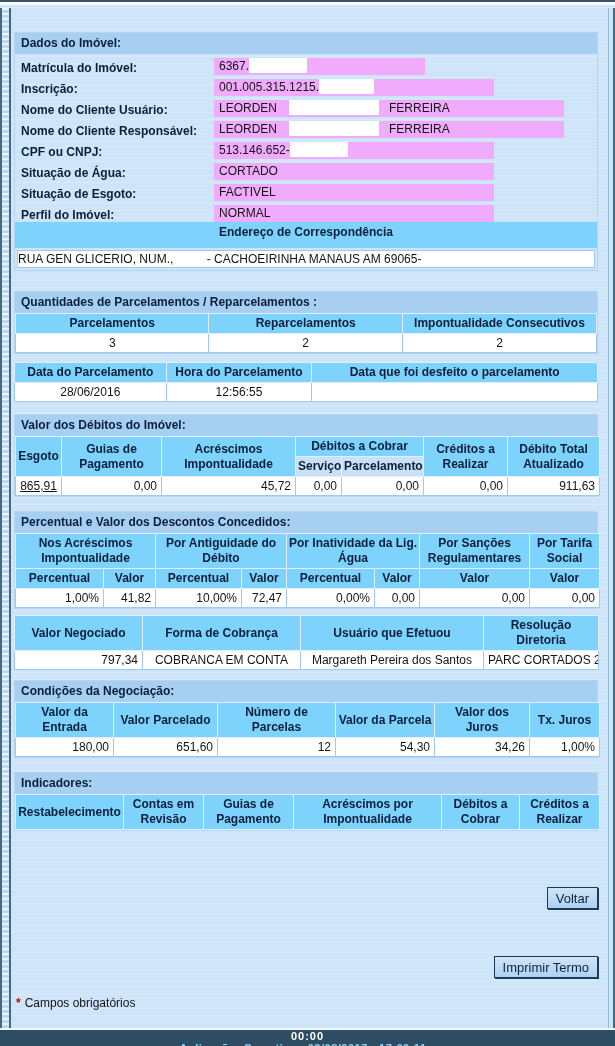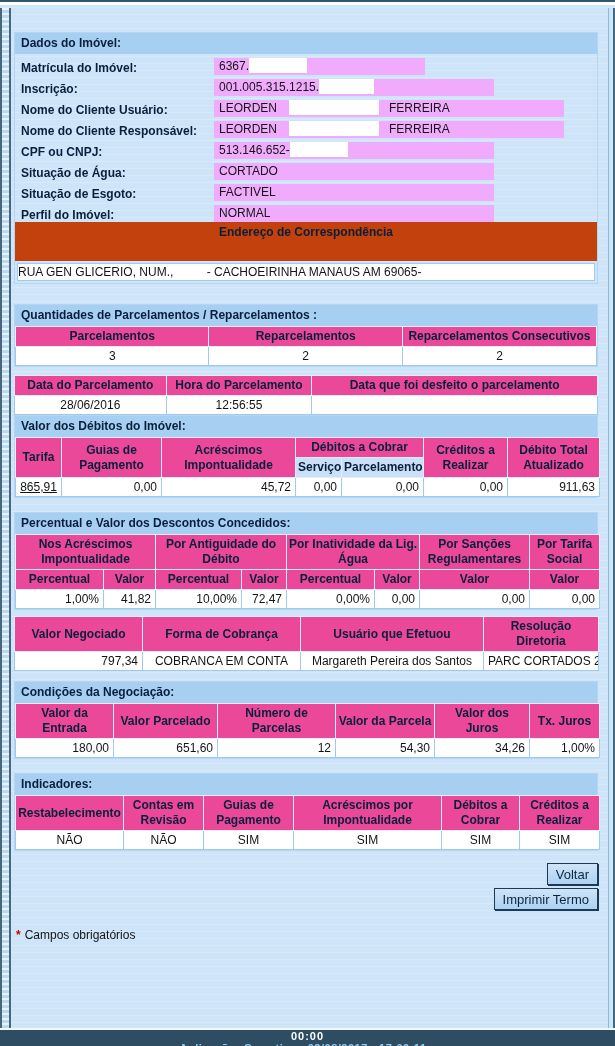--- a/index.html
+++ b/index.html
@@ -38,46 +38,46 @@
 
   .frow { display:flex; align-items:flex-end; height:21px; }
   .flabel { font-weight:bold; font-size:12px; color:#0a1f3c; padding-left:6px; width:199px; }
   .fval {
     background:#f0abfc; font-size:12px; color:#141414; height:17px; line-height:17px;
     padding-left:5px; white-space:nowrap; overflow:hidden;
   }
   .w-sm { width:211px; } .w-md { width:280px; } .w-lg { width:350px; }
   .redact { display:inline-block; background:#ffffff; height:15px; vertical-align:text-bottom; }
 
-  .addr-h { background:#c2410c; font-weight:bold; font-size:12px; color:#0a1f3c; text-align:center; padding:3px 0; height:39px; }
+  .addr-h { background:#7dd3fc; font-weight:bold; font-size:12px; color:#0a1f3c; text-align:center; padding:3px 0; height:26px; }
   .addr-v {
     background:#ffffff; border:1px solid #9fc9ee; margin:2px; height:18px; line-height:16px;
     font-size:12px; color:#141414; white-space:pre;
   }
 
   table.tbl { width:100%; border-collapse:collapse; table-layout:fixed; }
   table.tbl.standalone { width:584px; margin-top:8px; }
   .tbl th {
-    background:#ec4899; border:1px solid #e2eefb; font-weight:bold; font-size:12px;
+    background:#7dd3fc; border:1px solid #e2eefb; font-weight:bold; font-size:12px;
     color:#0a1f3c; text-align:center; padding:2px 2px; line-height:1.25;
   }
   .tbl th.sub { background:#c9e0f6; }
   .tbl td {
     background:#ffffff; border:1px solid #9fc9ee; font-size:12px; color:#141414;
     padding:2px 4px; height:19px; white-space:nowrap; overflow:hidden;
   }
   .tc { text-align:center; } .tr { text-align:right; } .tl { text-align:center;margin-left:12px; }
   .contas-link { color:#141414; text-decoration:underline; cursor:pointer; }
 
   .btncol { display:flex; flex-direction:column; align-items:flex-end; gap:3px; margin-top:12px; }
   .btn {
     background: linear-gradient(180deg, #cfe4f8 0%, #aed2f1 100%);
     border:1px solid #1c3a57; box-shadow:1px 1px 0 #1c3a57;
     font-family:"Liberation Sans", sans-serif; font-size:13px; color:#0a2540;
-    padding:2px 8px; height:22px; cursor:pointer;
+    padding:2px 8px; height:22px; cursor:pointer;margin-top:44px;
   }
 
   .note { margin-top:18px; font-size:12px; color:#141414; padding-left:2px; }
   .note .mark { color:#cc0000; font-weight:bold; margin-right:4px; }
 
   .statusbar {
     position:absolute; left:0; right:0; bottom:0; height:18px; background:#2e4d63;
     border-top:2px solid #f2f9fe; display:flex; justify-content:space-between; align-items:center;flex-direction:column;
   }
   .status-l { color:#ffffff; font-weight:bold; font-size:11px; letter-spacing:1px; }
@@ -131,21 +131,21 @@
     <div class="addr-v">RUA GEN GLICERIO, NUM.,          - CACHOEIRINHA MANAUS AM 69065-</div>
   </div>
 
   <div class="section" style="margin-top:20px">
     <div class="sec-h">Quantidades de Parcelamentos / Reparcelamentos :</div>
     <table class="tbl">
       <tbody>
           <tr>
         <th style="width:33.3%">Parcelamentos</th>
         <th style="width:33.3%">Reparcelamentos</th>
-        <th>Reparcelamentos Consecutivos</th>
+        <th>Impontualidade Consecutivos</th>
       </tr>
       <tr>
         <td class="tc">3</td>
         <td class="tc">2</td>
         <td class="tc">2</td>
       </tr>
     </tbody>
       </table>
   </div>
 
@@ -157,35 +157,35 @@
       <th>Data que foi desfeito o parcelamento</th>
     </tr>
     <tr>
       <td class="tc">28/06/2016</td>
       <td class="tc">12:56:55</td>
       <td class="tc"></td>
     </tr>
   </tbody>
     </table>
 
-  <div class="section" style="margin-top:0">
+  <div class="section" style="margin-top:12px">
     <div class="sec-h">Valor dos Débitos do Imóvel:</div>
     <table class="tbl">
       <colgroup>
         <col style="width:46px">
           <col style="width:100px">
           <col style="width:134px">
           <col style="width:46px">
         <col style="width:82px">
           <col style="width:84px">
           <col style="width:92px">
       </colgroup>
       <tbody>
           <tr>
-        <th rowspan="2">Tarifa</th>
+        <th rowspan="2">Esgoto</th>
         <th rowspan="2">Guias de Pagamento</th>
         <th rowspan="2">Acréscimos Impontualidade</th>
         <th colspan="2">Débitos a Cobrar</th>
         <th rowspan="2">Créditos a Realizar</th>
         <th rowspan="2">Débito Total Atualizado</th>
       </tr>
       <tr>
         <th class="sub">Serviço</th>
         <th class="sub">Parcelamento</th>
       </tr>
@@ -315,28 +315,20 @@
         </colgroup>
       <tbody>
           <tr>
         <th>Restabelecimento</th>
         <th>Contas em Revisão</th>
         <th>Guias de Pagamento</th>
         <th>Acréscimos por Impontualidade</th>
         <th>Débitos a Cobrar</th>
         <th>Créditos a Realizar</th>
       </tr>
-      <tr>
-        <td class="tl">NÃO</td>
-        <td class="tl">NÃO</td>
-        <td class="tl">SIM</td>
-        <td class="tl">SIM</td>
-        <td class="tl">SIM</td>
-        <td class="tl">SIM</td>
-      </tr>
     </tbody>
       </table>
   </div>
 
   <div class="btncol">
     <button class="btn">Voltar</button>
     <button class="btn">Imprimir Termo</button>
   </div>
 
   <div class="note">

